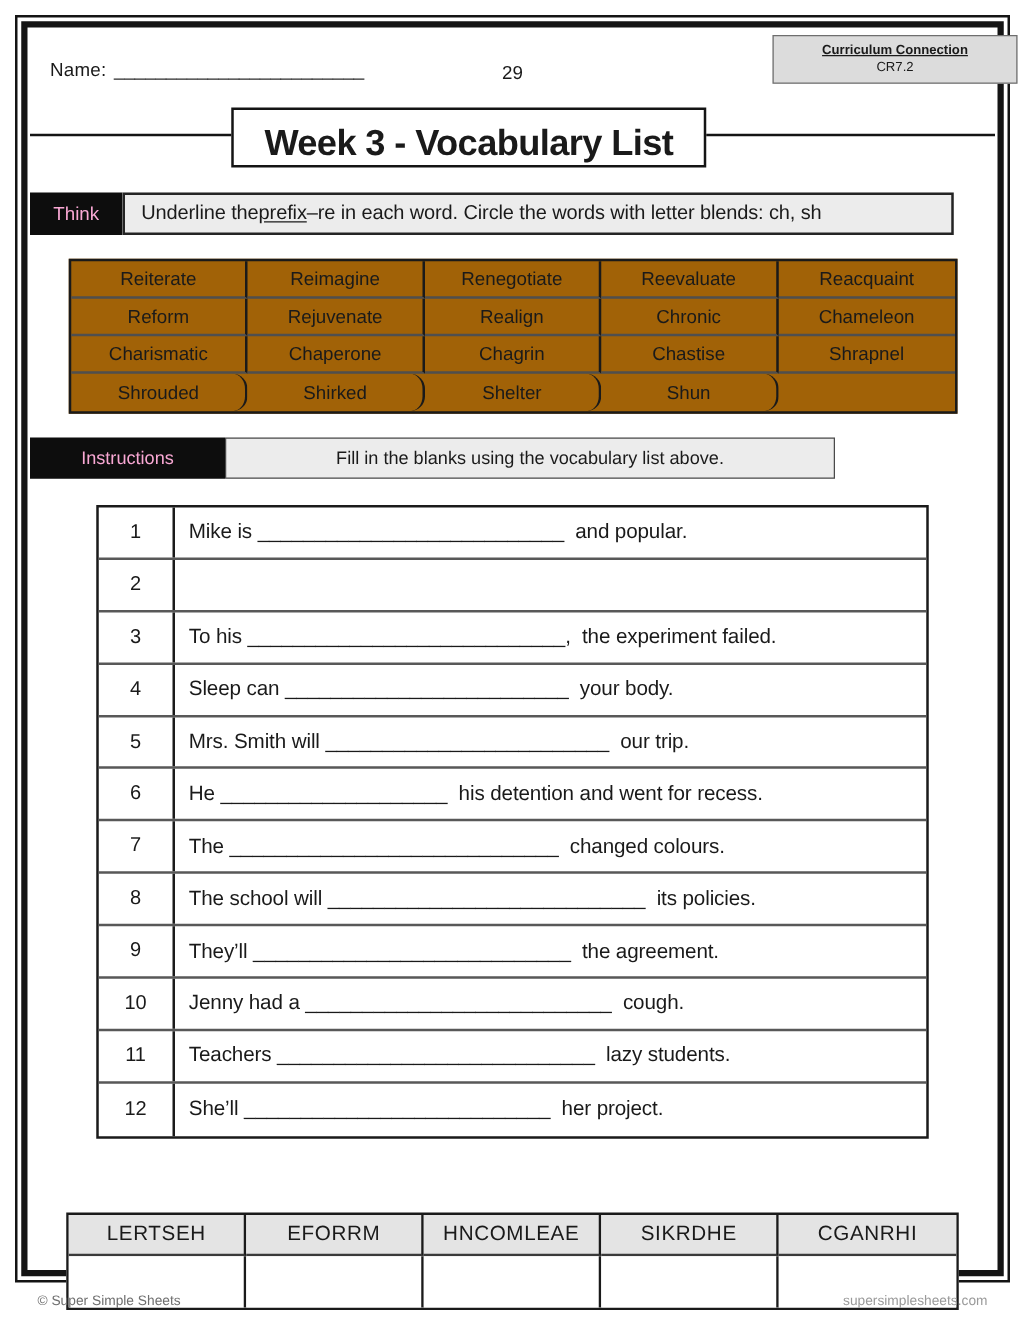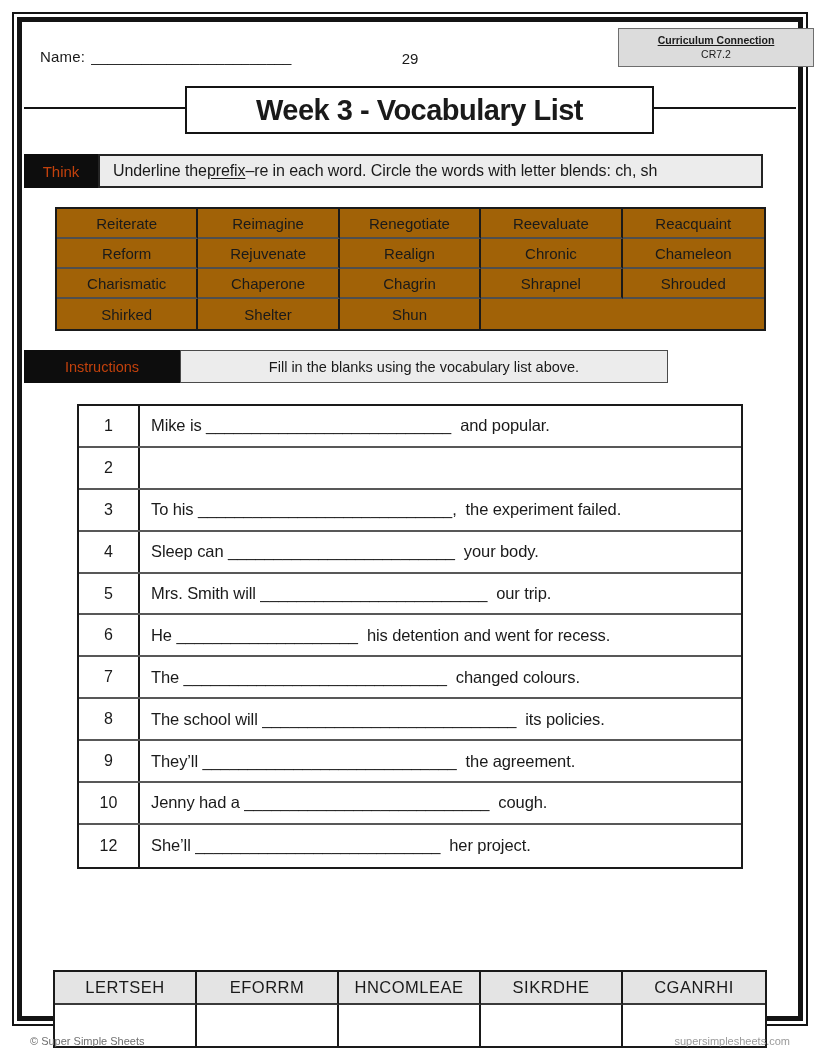--- a/index.html
+++ b/index.html
@@ -28,30 +28,30 @@
   .badge {
     position: absolute; left: 618px; top: 28px; width: 196px; height: 39px;
     background: #dcdcdc; border: 1px solid #6e6e6e;
     display: flex; flex-direction: column; align-items: center; justify-content: center;
     line-height: 1.25;
   }
   .badge-line1 { font-size: 10.5px; font-weight: 600; text-decoration: underline; }
   .badge-line2 { font-size: 10.5px; }
   .header-divider { position: absolute; left: 24px; top: 107px; width: 772px; border-top: 2px solid #141414; }
   .title-box {
-    position: absolute; left: 185px; top: 86px; width: 469px; height: 48px;
+    position: absolute; left: 185px; top: 86px; width: 380px; height: 48px;
     background: #ffffff; border: 2px solid #141414; z-index: 2;
-    display: flex; align-items: center; justify-content: center;
+    display: flex; align-items: flex-end; justify-content: center;
   }
   .title-box span { font-size: 29px; font-weight: 700; letter-spacing: -0.5px; }
   
   .bar { position: absolute; display: flex; }
   .think-row { left: 24px; top: 154px; width: 739px; height: 34px; }
   .black-label {
-    background: #0d0d0d; color: #c2410c;
+    background: #0d0d0d; color: #f9a8d4;
     display: flex; align-items: center; justify-content: center;
     flex: none;
   }
   .think-label { width: 74px; font-size: 15px; }
   .gray-box {
     background: #ececec; border: 2px solid #242424;
     display: flex; align-items: center;
   }
   .think-instruction { flex: 1; font-size: 16px; padding-left: 13px; letter-spacing: -0.1px; }
   .think-instruction u { text-underline-offset: 2px; }
@@ -63,21 +63,21 @@
     position: absolute; left: 55px; top: 207px; width: 711px;
     display: grid; grid-template-columns: repeat(5, 1fr);
     border: 2px solid #1a1a1a; background: #a16207;
   }
   .vt-cell {
     height: 30px; display: flex; align-items: center; justify-content: center;
     font-size: 15px;
     border-right: 2px solid #1a1a1a; border-bottom: 2px solid #4f4f4f;
   }
   .vt-cell:nth-child(5n) { border-right: none; }
-  .vt-cell:nth-child(n+16) { border-bottom: none; }
+  .vt-cell:nth-child(n+16) { border-bottom: none; border-radius: 12px; }
   
   .sent-table {
     position: absolute; left: 77px; top: 404px; width: 666px;
     border: 2px solid #1a1a1a; background: #fff;
   }
   .sent-row {
     display: grid; grid-template-columns: 61px 1fr; height: 41.9px;
     border-bottom: 2px solid #585858;
   }
   .sent-row:last-child { border-bottom: none; }
@@ -149,20 +149,21 @@
     <div class="vt-cell">Reevaluate</div>
     <div class="vt-cell">Reacquaint</div>
     <div class="vt-cell">Reform</div>
     <div class="vt-cell">Rejuvenate</div>
     <div class="vt-cell">Realign</div>
     <div class="vt-cell">Chronic</div>
     <div class="vt-cell">Chameleon</div>
     <div class="vt-cell">Charismatic</div>
     <div class="vt-cell">Chaperone</div>
     <div class="vt-cell">Chagrin</div>
+    <div class="vt-cell">Chastise</div>
     <div class="vt-cell">Shrapnel</div>
     <div class="vt-cell">Shrouded</div>
     <div class="vt-cell">Shirked</div>
     <div class="vt-cell">Shelter</div>
     <div class="vt-cell">Shun</div>
   </div>
 
   <div class="bar instructions-row">
     <div class="black-label instr-label">Instructions</div>
     <div class="gray-box instr-text">Fill in the blanks using the vocabulary list above.</div>
@@ -200,20 +201,24 @@
       <div class="sent-num">8</div>
       <div class="sent-text">The school will ____________________________  its policies.</div>
     </div>
     <div class="sent-row">
       <div class="sent-num">9</div>
       <div class="sent-text">They’ll ____________________________  the agreement.</div>
     </div>
     <div class="sent-row">
       <div class="sent-num">10</div>
       <div class="sent-text">Jenny had a ___________________________  cough.</div>
+    </div>
+    <div class="sent-row">
+      <div class="sent-num">11</div>
+      <div class="sent-text">Teachers ____________________________  lazy students.</div>
     </div>
     <div class="sent-row">
       <div class="sent-num">12</div>
       <div class="sent-text">She’ll ___________________________  her project.</div>
     </div>
   </div>
 
   <div class="scramble-table">
     <div class="sc-head">LERTSEH</div>
     <div class="sc-head">EFORRM</div>

